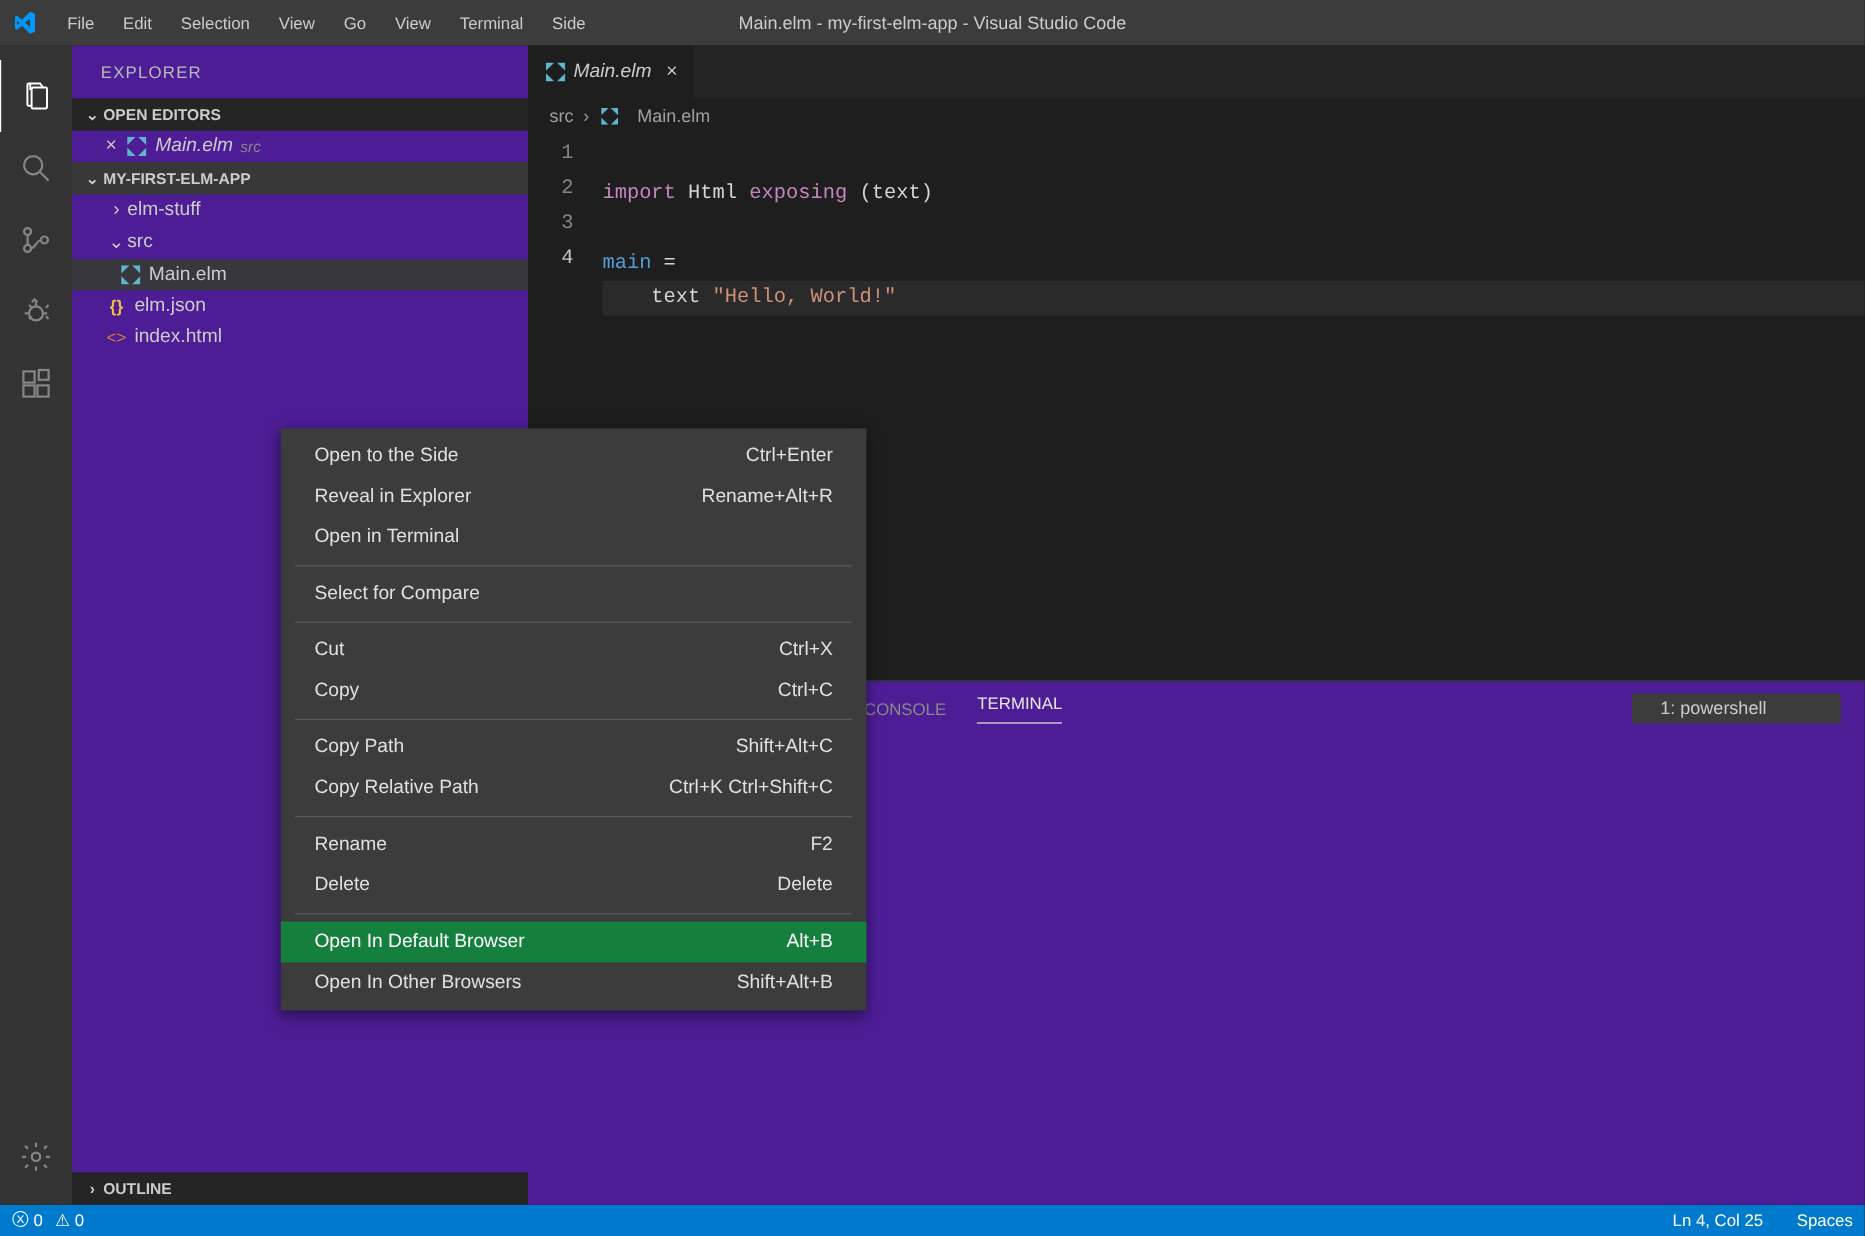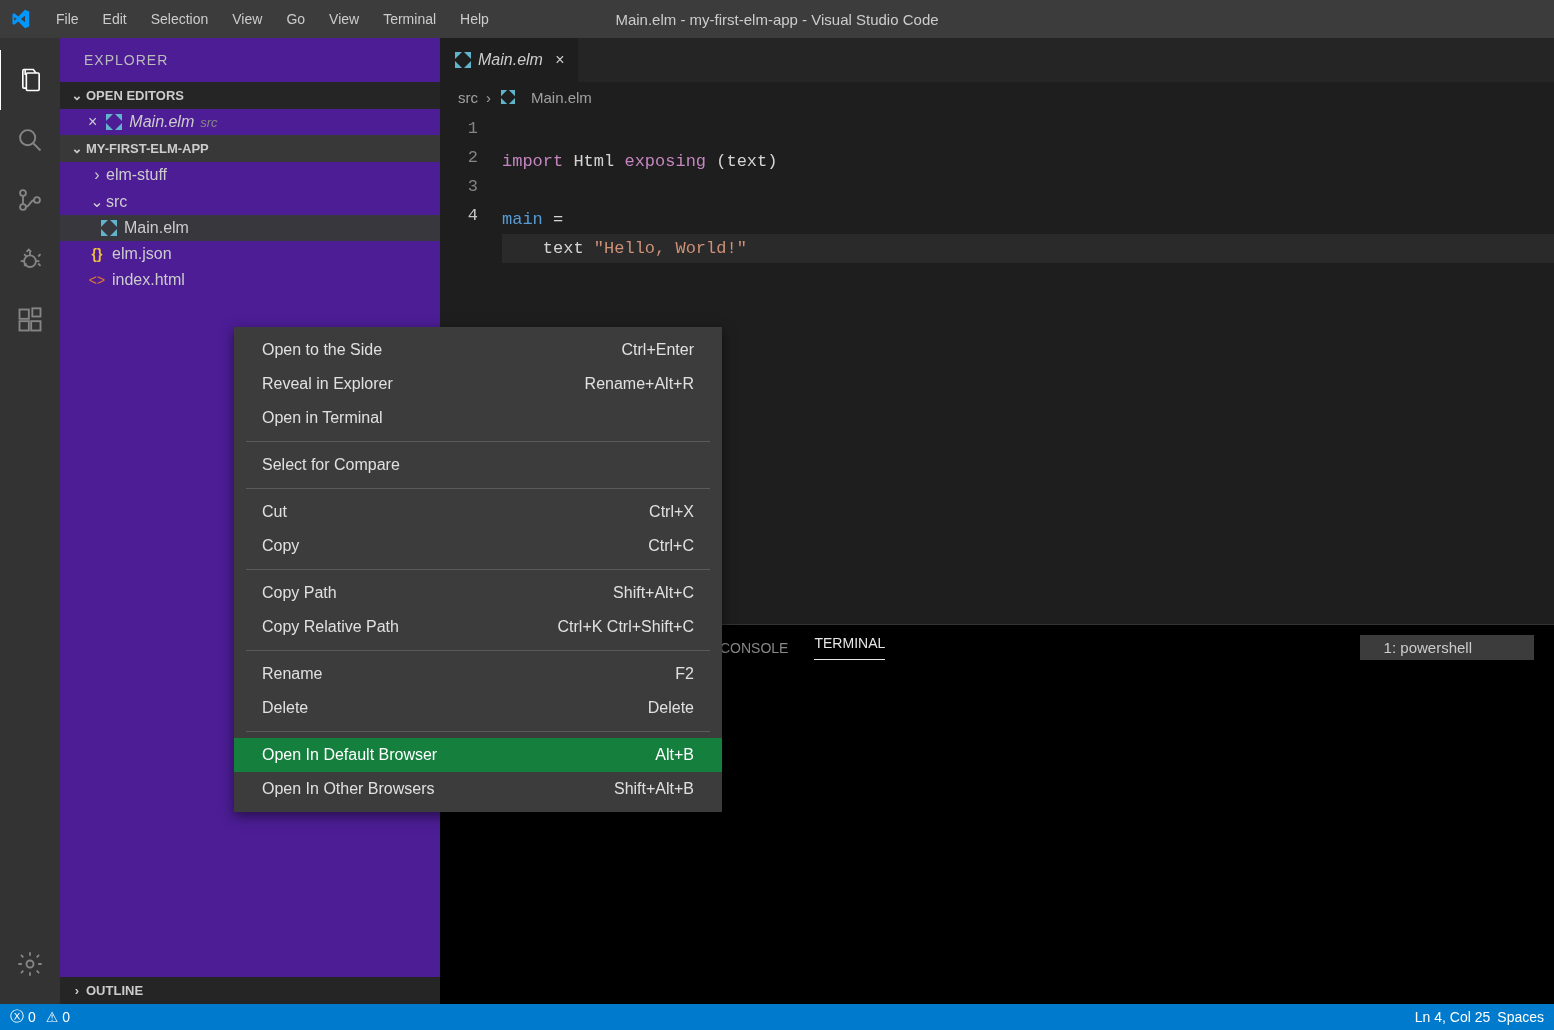--- a/index.html
+++ b/index.html
@@ -141,43 +141,43 @@
   .code-lines { flex: 1; margin-top: 33px; }
   .code-line { white-space: pre; }
   .code-line.current { background: #2a2a2a; }
   .kw { color: #c586c0; }
   .fn { color: #569cd6; }
   .str { color: #ce9178; }
   .plain { color: #d4d4d4; }
   .panel {
     position: absolute;
     left: 0; right: 0; bottom: 0;
-    height: 380px;
-    background: #000000;
+    height: 437px;
+    background: #4c1d95;
     border-top: 1px solid #333;
   }
   .panel-tabs {
     display: flex;
     gap: 26px;
     padding: 10px 20px 0 280px;
     font-size: 14px;
     color: #888;
     align-items: center;
   }
   .panel-tab.active { color: #e7e7e7; border-bottom: 1px solid #e7e7e7; padding-bottom: 8px;}
   .panel-select {
     margin-left: auto;
     background: #3c3c3c;
     padding: 4px 62px 4px 24px;
     font-size: 15px;
     color: #ccc;
   }
   .context-menu {
     position: absolute;
-    left: 234px; top: 327px;
+    left: 234px; top: 357px;
     width: 488px;
     background: #3c3c3c;
     box-shadow: 0 4px 12px rgba(0,0,0,0.5);
     z-index: 100;
     padding: 6px 0;
     font-size: 16px;
   }
   .ctx-item {
     display: flex;
     padding: 8px 28px;
@@ -190,41 +190,41 @@
   .status-bar {
     height: 26px;
     background: #007acc;
     color: #fff;
     display: flex;
     align-items: center;
     font-size: 14px;
     padding: 0 10px;
   }
   .status-left { display: flex; align-items: center; gap: 4px; }
-  .status-right { margin-left: auto; display: flex; gap: 7px; }
+  .status-right { margin-left: auto; display: flex; gap: 28px; }
   svg { display: block; }
 </style>
 </head>
 <body>
 
 <div class="titlebar">
   <div class="vscode-icon">
     <svg width="20" height="20" viewBox="0 0 24 24">
         <path fill="#0098ff" d="M23 3l-5-2-8 8-5-4-2 1v12l2 1 5-4 8 8 5-2V3zm-5 13l-5-4 5-4v8zM5 14V10l3 2-3 2z"></path>
       </svg>
   </div>
   <div class="menu-items">
     <div class="menu-item">File</div>
     <div class="menu-item">Edit</div>
     <div class="menu-item">Selection</div>
     <div class="menu-item">View</div>
     <div class="menu-item">Go</div>
     <div class="menu-item">View</div>
     <div class="menu-item">Terminal</div>
-    <div class="menu-item">Help</div>
+    <div class="menu-item">Side</div>
   </div>
   <div class="title-text">Main.elm - my-first-elm-app - Visual Studio Code</div>
 </div>
 
 <div class="main-area">
   <div class="activity-bar">
     <div class="activity-icon active">
       <svg width="28" height="28" viewBox="0 0 24 24" fill="none" stroke="currentColor" stroke-width="1.4">
           <path d="M14 3H6a1 1 0 00-1 1v14a1 1 0 001 1h10a1 1 0 001-1V7l-3-4z"></path>
           <path d="M9 3v4h8" transform="translate(-2 0)"></path>

